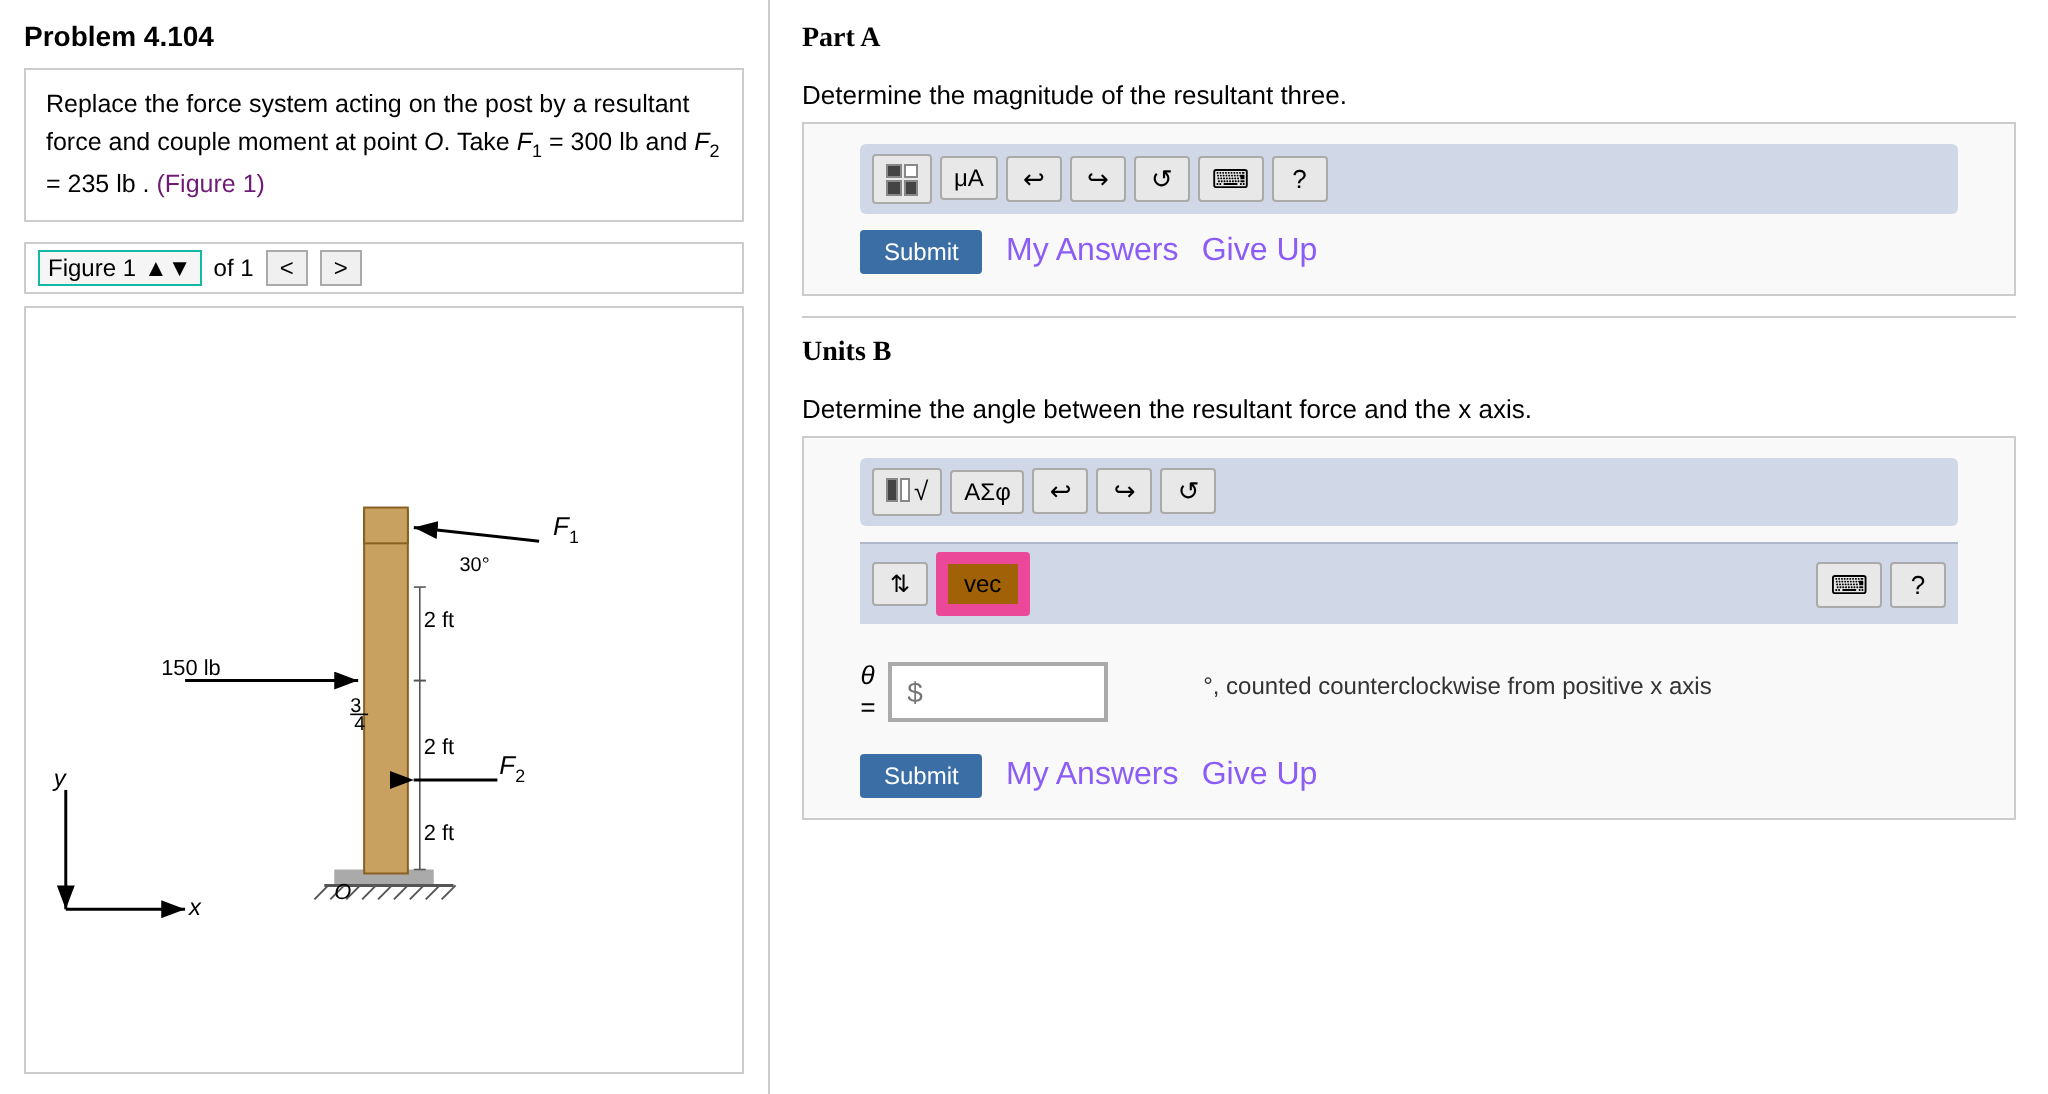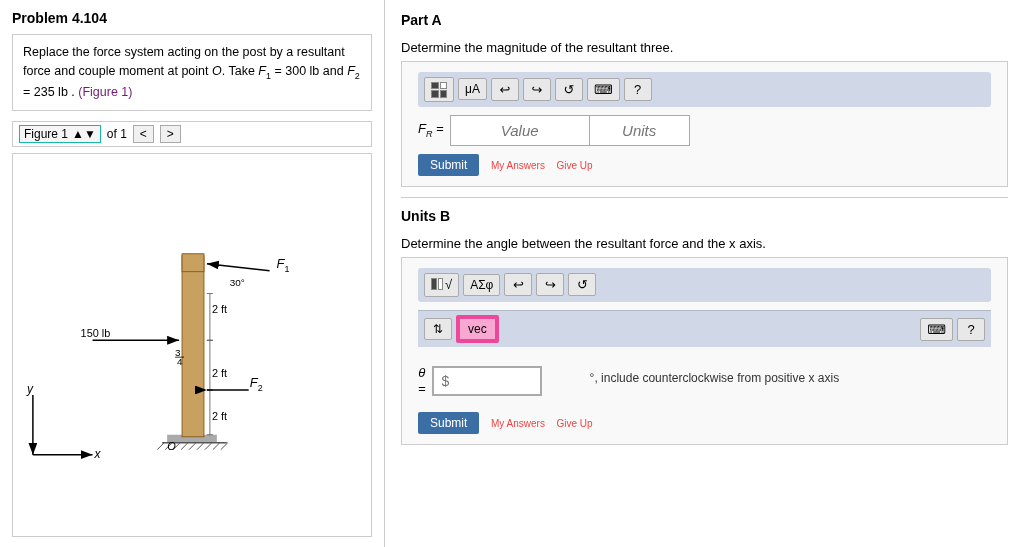--- a/index.html
+++ b/index.html
@@ -79,33 +79,34 @@
     .right-panel {
       flex: 1;
       padding: 12px 16px;
       overflow-y: auto;
     }
     .part-title {
       font-size: 14px;
       font-weight: bold;
       margin-bottom: 6px;
       padding-bottom: 6px;
+      font-family: Liberation Serif, serif;
     }
     .part-desc {
       font-size: 13px;
       margin-bottom: 6px;
     }
     .part-instruction {
       font-size: 13px;
       font-weight: bold;
       margin-bottom: 10px;
     }
     .answer-box {
       border: 1px solid #ccc;
-      padding: 10px 16px;
+      padding: 10px 28px;
       margin-bottom: 0;
       background: #f9f9f9;
     }
     .toolbar {
       display: flex;
       align-items: center;
       gap: 4px;
       margin-bottom: 8px;
       background: #d0d8e8;
       padding: 5px 6px;
@@ -160,44 +161,44 @@
       background: #3a6ea5;
       color: #fff;
       border: none;
       padding: 4px 12px;
       cursor: pointer;
       font-size: 12px;
       border-radius: 2px;
       margin-right: 8px;
     }
     .link-btn {
-      color: #ef4444;
+      color: #8b5cf6;
       text-decoration: none;
-      font-size: 10px;
+      font-size: 16px;
       cursor: pointer;
       margin-right: 8px;
     }
     .divider {
       border: none;
       border-top: 1px solid #ccc;
       margin: 10px 0;
     }
 
     
     .toolbar-row2 {
       display: flex;
       align-items: center;
       gap: 4px;
       padding: 4px 6px;
       background: #d0d8e8;
       border-top: 1px solid #b0b8c8;
     }
     .tb-vec {
-      background: #f9a8d4;
-      border: 4px solid #ec4899;
+      background: #a16207;
+      border: 6px solid #ec4899;
       padding: 3px 8px;
       font-size: 12px;
       cursor: pointer;
       border-radius: 2px;
     }
     .theta-row {
       display: flex;
       align-items: center;
       gap: 6px;
       margin: 8px 0;
@@ -338,25 +339,20 @@
           <span style="background:#444;display:block;border:1px solid #888;"></span>
         </span>
       </button>
       <button class="tb-btn tb-greek">μΑ</button>
       <button class="tb-btn">↩</button>
       <button class="tb-btn">↪</button>
       <button class="tb-btn">↺</button>
       <button class="tb-btn">⌨</button>
       <button class="tb-btn">?</button>
     </div>
-    <div class="input-row">
-      <span class="fr-label"><i>F</i><sub>R</sub> =</span>
-      <input class="value-input" type="text" placeholder="Value" style="">
-      <input class="units-input" type="text" placeholder="Units" style="">
-    </div>
     <div>
       <button class="btn-submit">Submit</button>
       <a class="link-btn" href="#">My Answers</a>
       <a class="link-btn" href="#">Give Up</a>
     </div>
   </div>
 
   <hr class="divider">
 
   <div class="part-title">Units B</div>
@@ -391,21 +387,21 @@
 
     <div style="display:flex;align-items:flex-start;gap:8px;margin:10px 0 8px 0;">
       <div class="theta-row">
         <div class="theta-label">
           <span style="font-style:italic;">θ</span><br>
           <span>=</span>
         </div>
         <input class="theta-input" type="text" placeholder="$" style="">
       </div>
       <div style="display:flex;align-items:center;margin-top:14px;">
-        <span class="angle-note">°, include counterclockwise from positive x axis</span>
+        <span class="angle-note">°, counted counterclockwise from positive x axis</span>
       </div>
     </div>
 
     <div>
       <button class="btn-submit">Submit</button>
       <a class="link-btn" href="#">My Answers</a>
       <a class="link-btn" href="#">Give Up</a>
     </div>
   </div>
 

